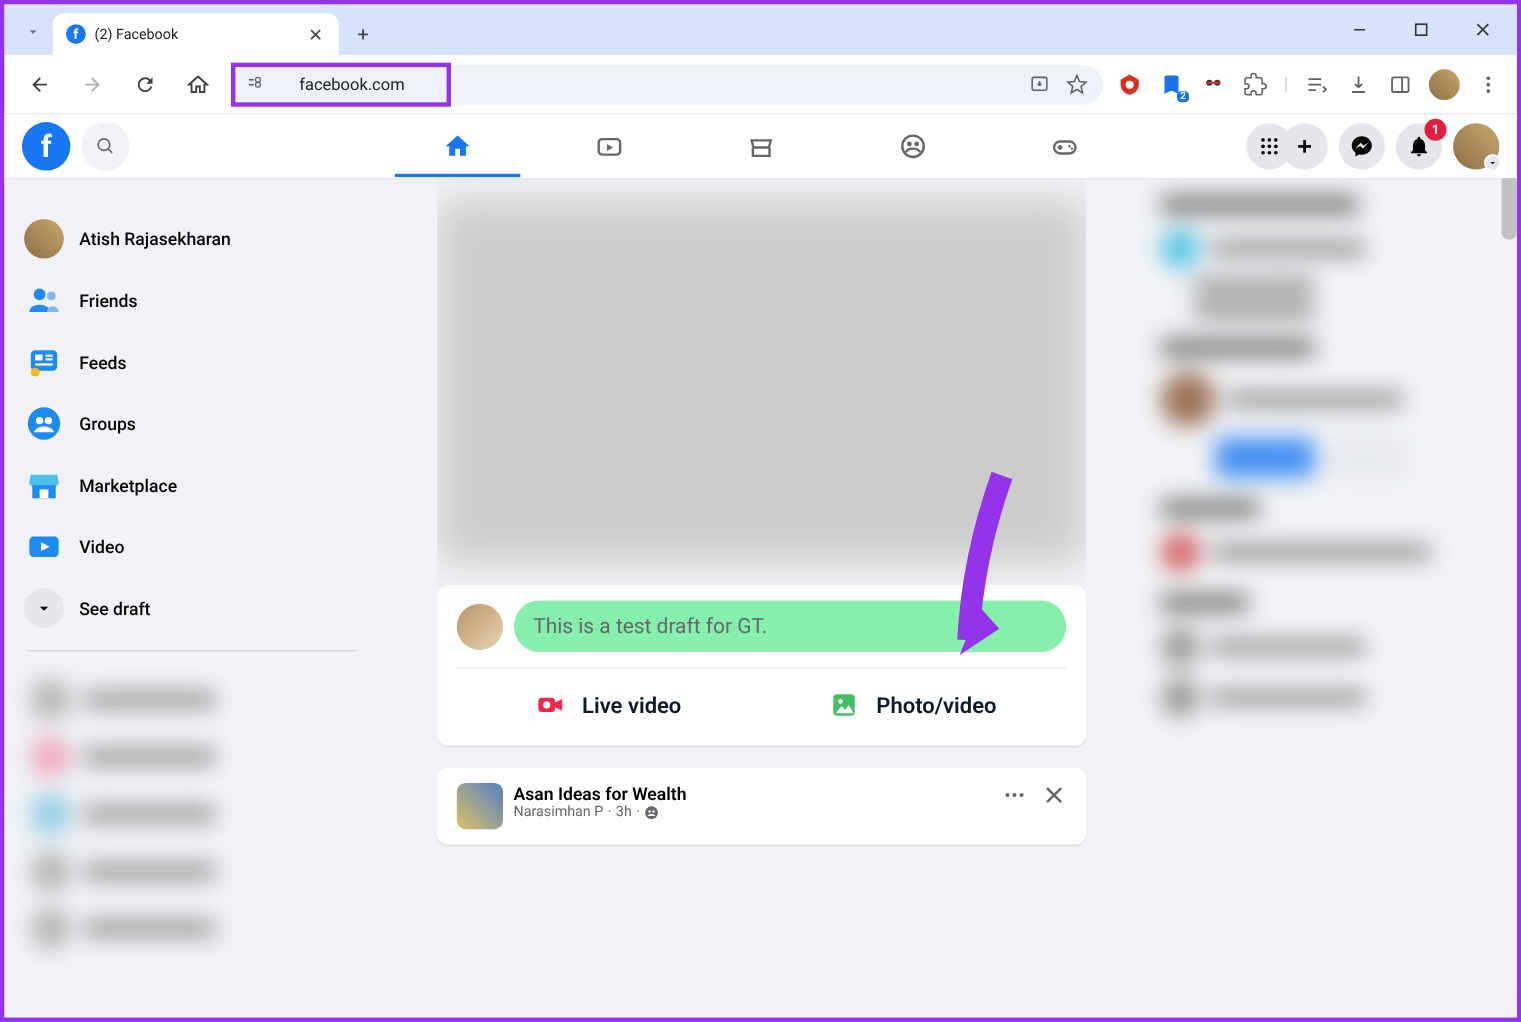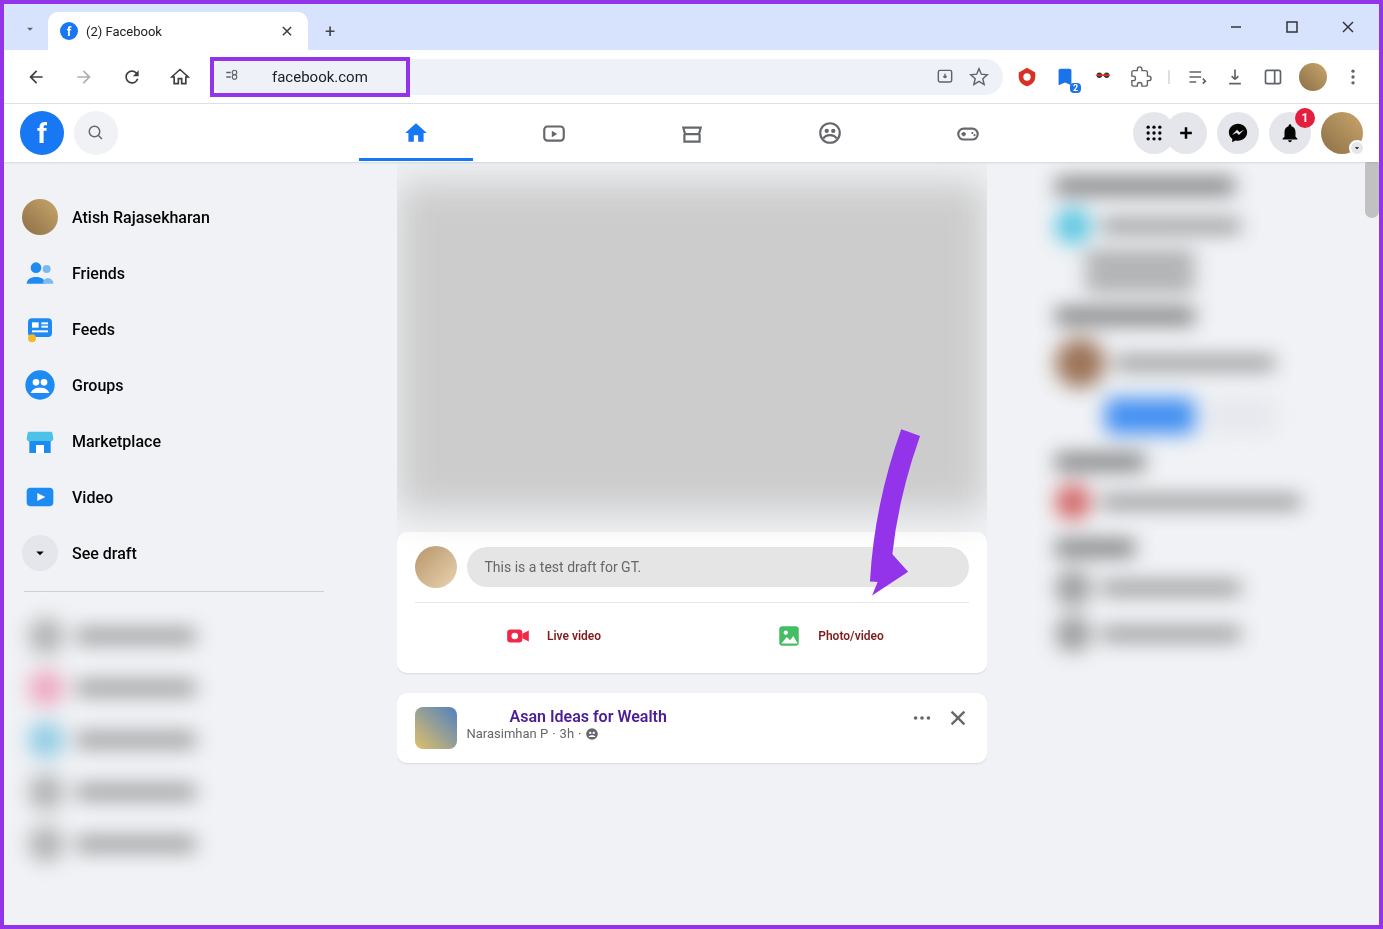--- a/index.html
+++ b/index.html
@@ -49,28 +49,28 @@
 .blurred-list { padding: 8px; filter: blur(10px); opacity: 0.7; }
 .blur-item { display: flex; align-items: center; gap: 12px; padding: 8px; }
 .blur-circ { width: 36px; height: 36px; border-radius: 50%; background: #999; }
 .blur-text { width: 120px; height: 14px; background: #666; border-radius: 4px; }
 .feed { flex: 1; max-width: 590px; margin: 0 auto; padding: 20px 0; overflow-y: auto; position: relative; }
 .stories { height: 330px; border-radius: 10px; background: #ccc; filter: blur(18px); margin-bottom: 20px; position: relative; }
 .arrow-annotation { position: absolute; top: 270px; left: 430px; z-index: 20; color: #9333ea; transform: rotate(-20deg); }
 .composer { background: #fff; border-radius: 10px; box-shadow: 0 1px 2px rgba(0,0,0,0.1); padding: 14px 18px; margin-bottom: 20px; }
 .composer-top { display: flex; align-items: center; gap: 10px; padding-bottom: 14px; border-bottom: 1px solid #e4e6eb; }
 .composer-avatar { width: 42px; height: 42px; border-radius: 50%; background: linear-gradient(135deg, #b8956a, #e8d4b0); }
-.composer-input { flex: 1; background: #e5e5e5; border-radius: 24px; padding: 12px 18px; font-size: 14px; color: #65676b; cursor: pointer; }
+.composer-input { flex: 1; background: #86efac; border-radius: 24px; padding: 12px 18px; font-size: 19px; color: #65676b; cursor: pointer; }
 .composer-actions { display: flex; padding-top: 10px; }
-.comp-action { flex: 1; display: flex; align-items: center; justify-content: center; gap: 16px; padding: 10px; border-radius: 8px; cursor: pointer; font-weight: 600; color: #7f1d1d; font-size: 12px; }
+.comp-action { flex: 1; display: flex; align-items: center; justify-content: center; gap: 16px; padding: 10px; border-radius: 8px; cursor: pointer; font-weight: 600; color: #0f172a; font-size: 20px; }
 .post-card { background: #fff; border-radius: 10px; box-shadow: 0 1px 2px rgba(0,0,0,0.1); padding: 14px 18px; }
 .post-header { display: flex; gap: 10px; align-items: flex-start; }
 .post-avatar { width: 42px; height: 42px; border-radius: 8px; background: linear-gradient(45deg, #e0c068, #5080c0); flex-shrink: 0; }
 .post-meta { flex: 1; }
-.post-title { font-size: 16px; font-weight: 600; color: #4c1d95; margin-left: 43px; }
+.post-title { font-size: 16px; font-weight: 600; color: #000000; }
 .post-sub { font-size: 13px; color: #65676b; display: flex; gap: 4px; align-items: center; }
 .post-actions { display: flex; gap: 14px; align-items: center; color: #65676b; }
 .post-body { margin-top: 10px; font-size: 16px; color: #050505; line-height: 1.4; }
 .right-sidebar { width: 340px; padding: 16px; filter: blur(10px); opacity: 0.8; }
 .rs-block { margin-bottom: 20px; }
 .rs-title { width: 180px; height: 16px; background: #555; border-radius: 4px; margin-bottom: 14px; }
 .rs-row { display: flex; gap: 10px; align-items: center; margin-bottom: 10px; }
 .rs-circ { width: 36px; height: 36px; border-radius: 50%; background: #888; }
 .rs-text { width: 140px; height: 12px; background: #666; border-radius: 4px; }
 .rs-btn-blue { width: 90px; height: 36px; background: #1877f2; border-radius: 6px; }

